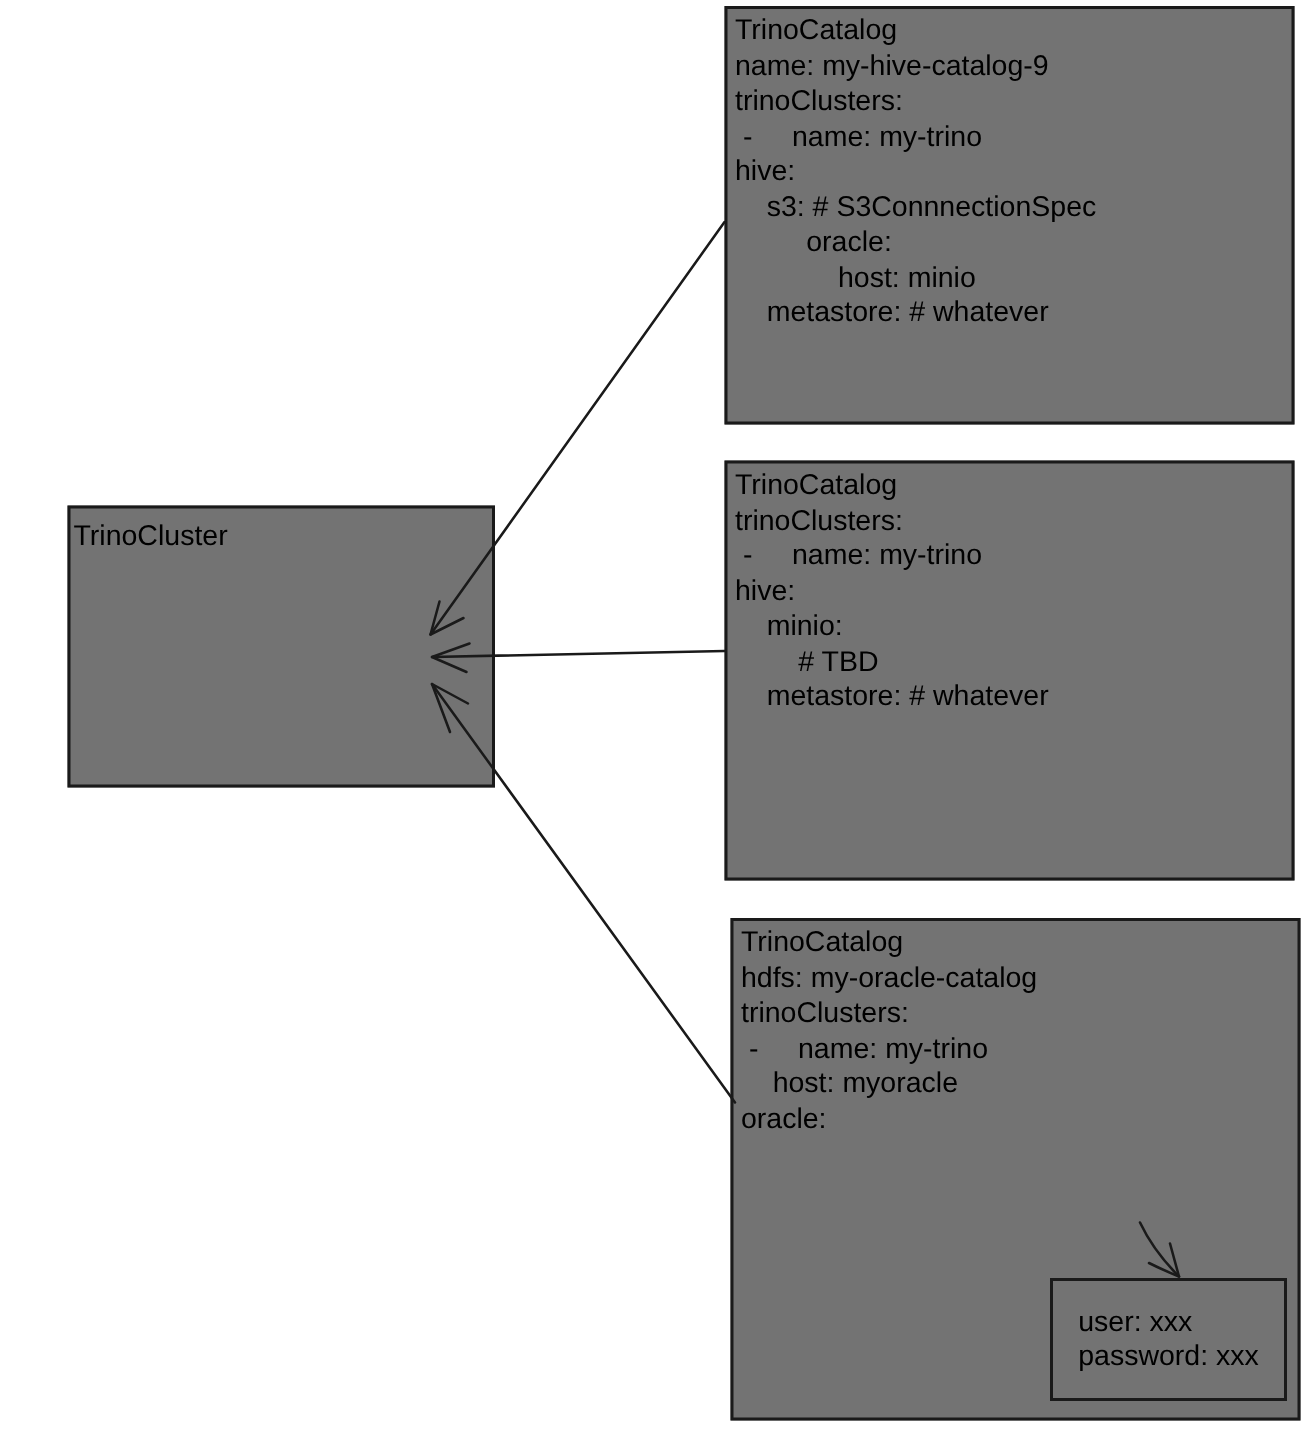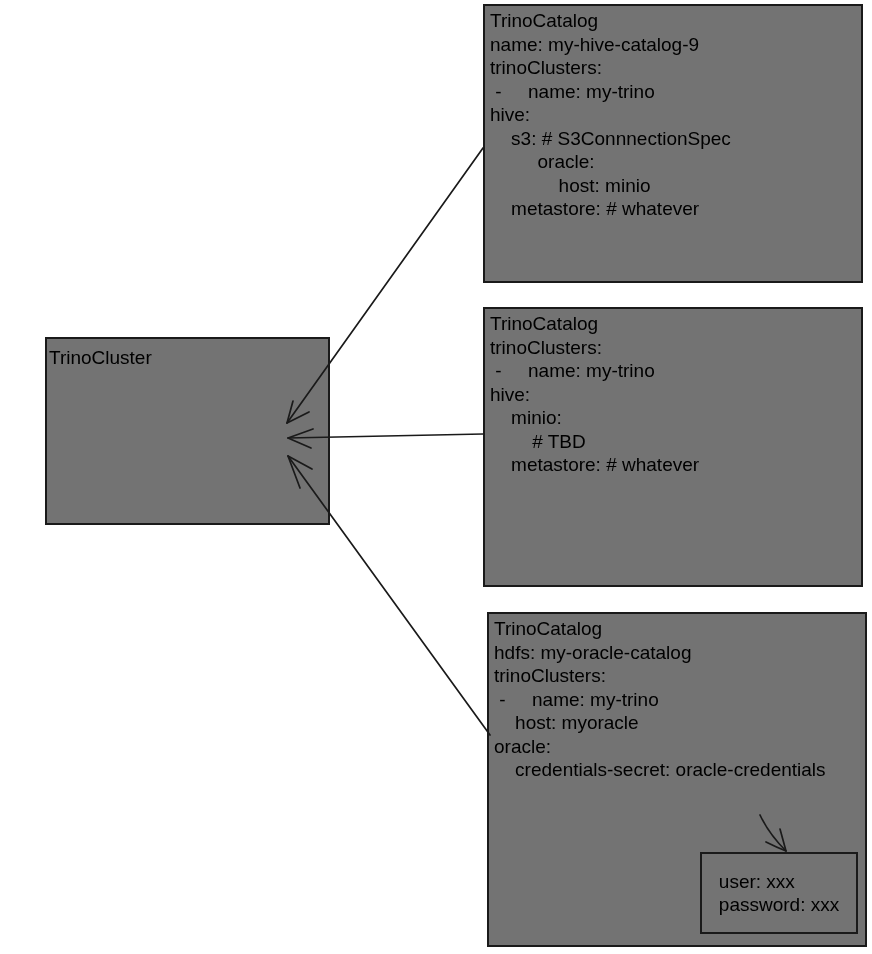--- a/index.html
+++ b/index.html
@@ -79,21 +79,20 @@
   </div>
 
   <div class="box" id="catalog-box-3">
     <div class="tline">TrinoCatalog</div>
     <div>
         <div class="tline">hdfs: my-oracle-catalog</div>
         <div class="tline">trinoClusters:</div>
         <div class="tline"> -     name: my-trino</div>
         <div class="tline">    host: myoracle</div>
         <div class="tline">oracle:</div>
-        <div class="tline">    credentials-secret: oracle-credentials</div>
       </div>
   </div>
 
   <div class="box" id="secret-box">
     <div>
         <div class="tline">user: xxx</div>
         <div class="tline">password: xxx</div>
       </div>
   </div>
 

